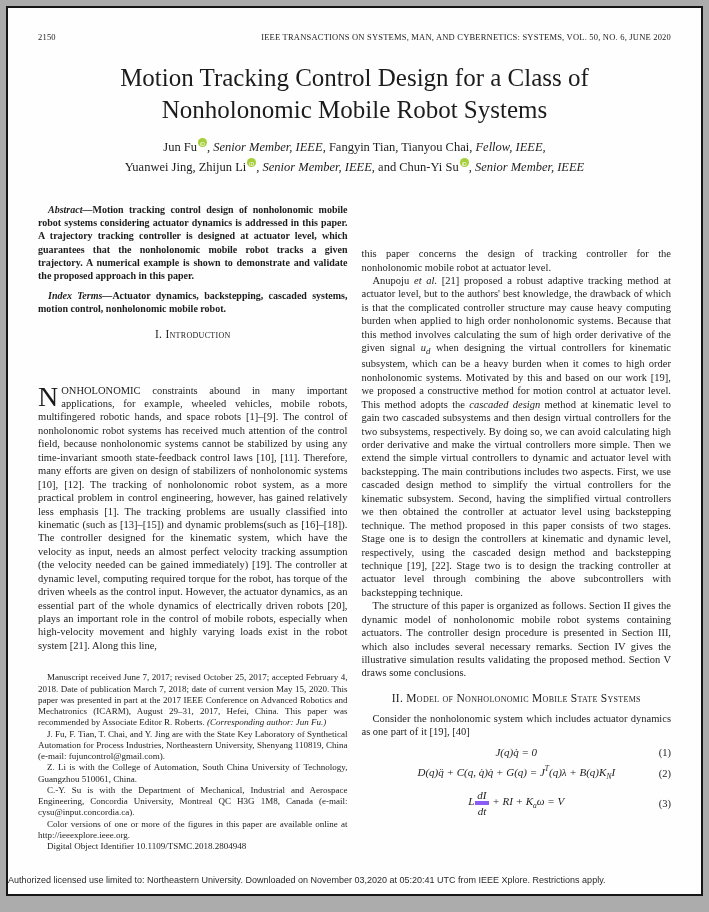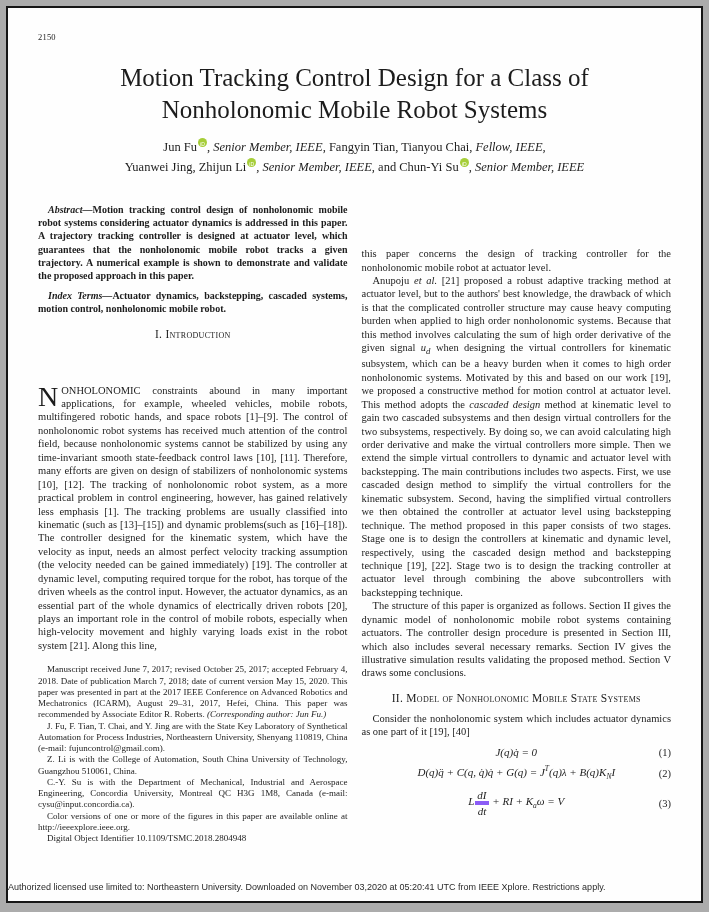--- a/index.html
+++ b/index.html
@@ -1,37 +1,37 @@
 <!DOCTYPE html>
 <html><head>
 <meta charset="utf-8">
 <style>
   html,body{margin:0;padding:0;}
   body{background:#9e9e9e;font-family:"Liberation Serif","DejaVu Serif",serif;color:#1c1c1c;}
-  .stage{width:709px;height:912px;background:#acacac;box-sizing:border-box;padding:6px 6px 9px 6px;}
+  .stage{width:709px;height:912px;background:#acacac;box-sizing:border-box;padding:6px 6px 16px 6px;}
   .page{width:100%;height:100%;background:#fefefe;border:2px solid #161616;box-sizing:border-box;
         position:relative;padding:24px 30px 0 30px;overflow:hidden;}
   .running-head{display:flex;justify-content:space-between;align-items:baseline;
         font-size:8.5px;letter-spacing:.2px;}
   .title{font-weight:normal;text-align:center;font-size:25px;line-height:1.28;margin:20px 0 12px 0;}
   .authors{text-align:center;font-size:12.5px;line-height:1.55;}
   .it{font-style:italic;}
   .orcid{display:inline-block;width:9px;height:9px;border-radius:50%;background:#a6ce39;
         vertical-align:super;margin-left:1px;text-align:center;line-height:9px;}
   .orcid-id{color:#fff;font-size:5px;font-family:"Liberation Sans",sans-serif;font-style:normal;}
   .cols{display:flex;gap:14px;margin-top:26px;}
   .col{width:311px;text-align:justify;}
   .abstract{font-weight:bold;font-size:10px;line-height:1.32;margin:0 0 7px 0;text-indent:10px;}
   .lead-it{font-style:italic;}
   .sec{font-weight:normal;font-variant:small-caps;text-align:center;font-size:11.5px;
         margin:12px 0 8px 0;letter-spacing:.3px;}
   .body{font-size:10.5px;line-height:1.28;margin:0;text-indent:11px;}
   .nofirst{text-indent:0;margin-top:44px;}
   .dropcap{float:left;font-size:28px;line-height:23px;padding:1px 3px 0 0;}
-  .footnotes{margin-top:12px;font-size:9px;line-height:1.25;}
+  .footnotes{margin-top:20px;font-size:9px;line-height:1.25;}
   .footnotes p{margin:0;text-indent:9px;}
   .eq{position:relative;text-align:center;margin:7px 0;font-size:11px;}
   .math{font-style:italic;}
   .math sup{font-size:7.5px;}
   .math sub{font-size:7.5px;}
   .eqnum{position:absolute;right:0;top:50%;transform:translateY(-50%);font-style:normal;font-size:10.5px;}
   .frac{display:inline-block;vertical-align:middle;text-align:center;margin:0 1px;}
   .frac .fnum{display:block;border-bottom:4px solid #8b5cf6;padding:0 2px;line-height:1.1;}
   .frac .fden{display:block;line-height:1.1;}
   .copyright{position:absolute;left:0;right:0;bottom:34px;text-align:center;font-size:8.5px;line-height:1.45;}
@@ -39,20 +39,21 @@
         font-family:"Liberation Sans","DejaVu Sans",sans-serif;font-size:9px;color:#2a2a2a;}
 </style>
 </head>
 <body>
 
 <div class="stage">
   <div class="page">
 
     <div class="running-head">
       <span>2150</span>
+      <span>IEEE TRANSACTIONS ON SYSTEMS, MAN, AND CYBERNETICS: SYSTEMS, VOL. 50, NO. 6, JUNE 2020</span>
     </div>
 
     <h1 class="title">
       <span>Motion Tracking Control Design for a Class of</span><br>
       <span>Nonholonomic Mobile Robot Systems</span>
     </h1>
 
     <div class="authors">
       <div>
         <span>Jun Fu</span><span class="orcid"><span class="orcid-id">iD</span></span><span>, </span><span class="it">Senior Member, IEEE</span><span>, Fangyin Tian, Tianyou Chai, </span><span class="it">Fellow, IEEE,</span>

